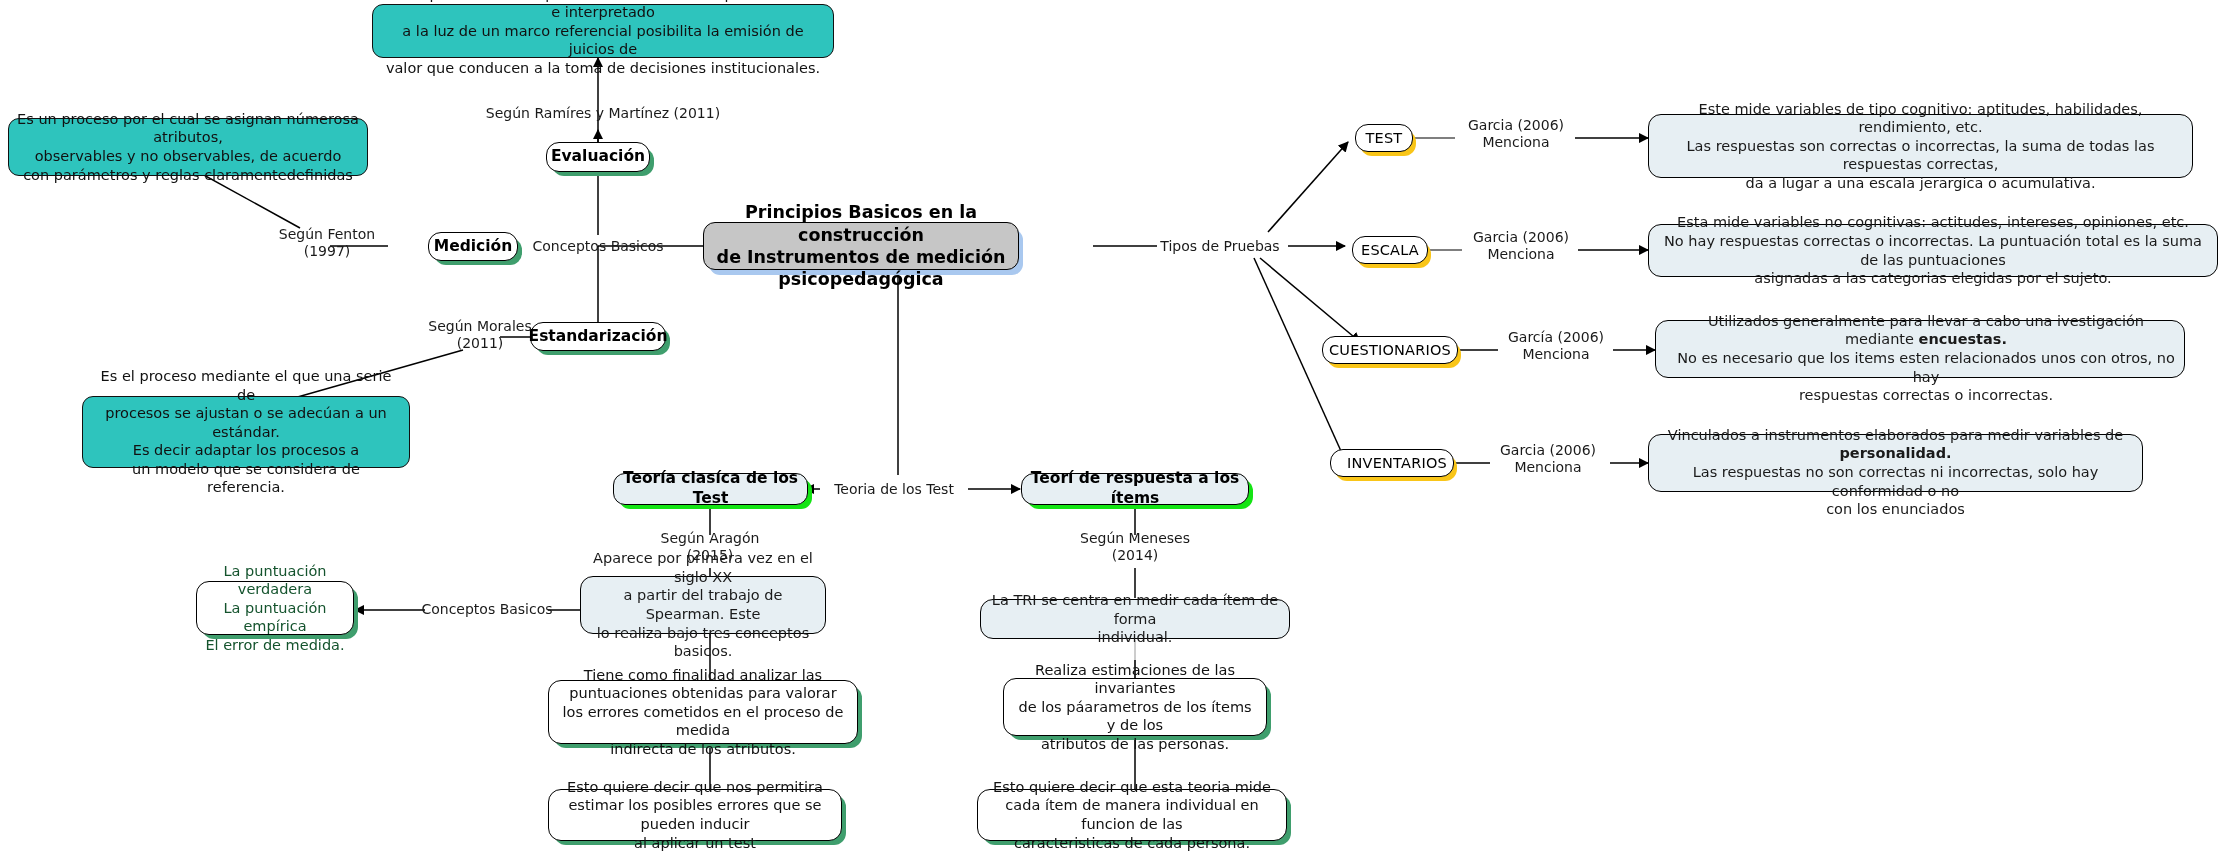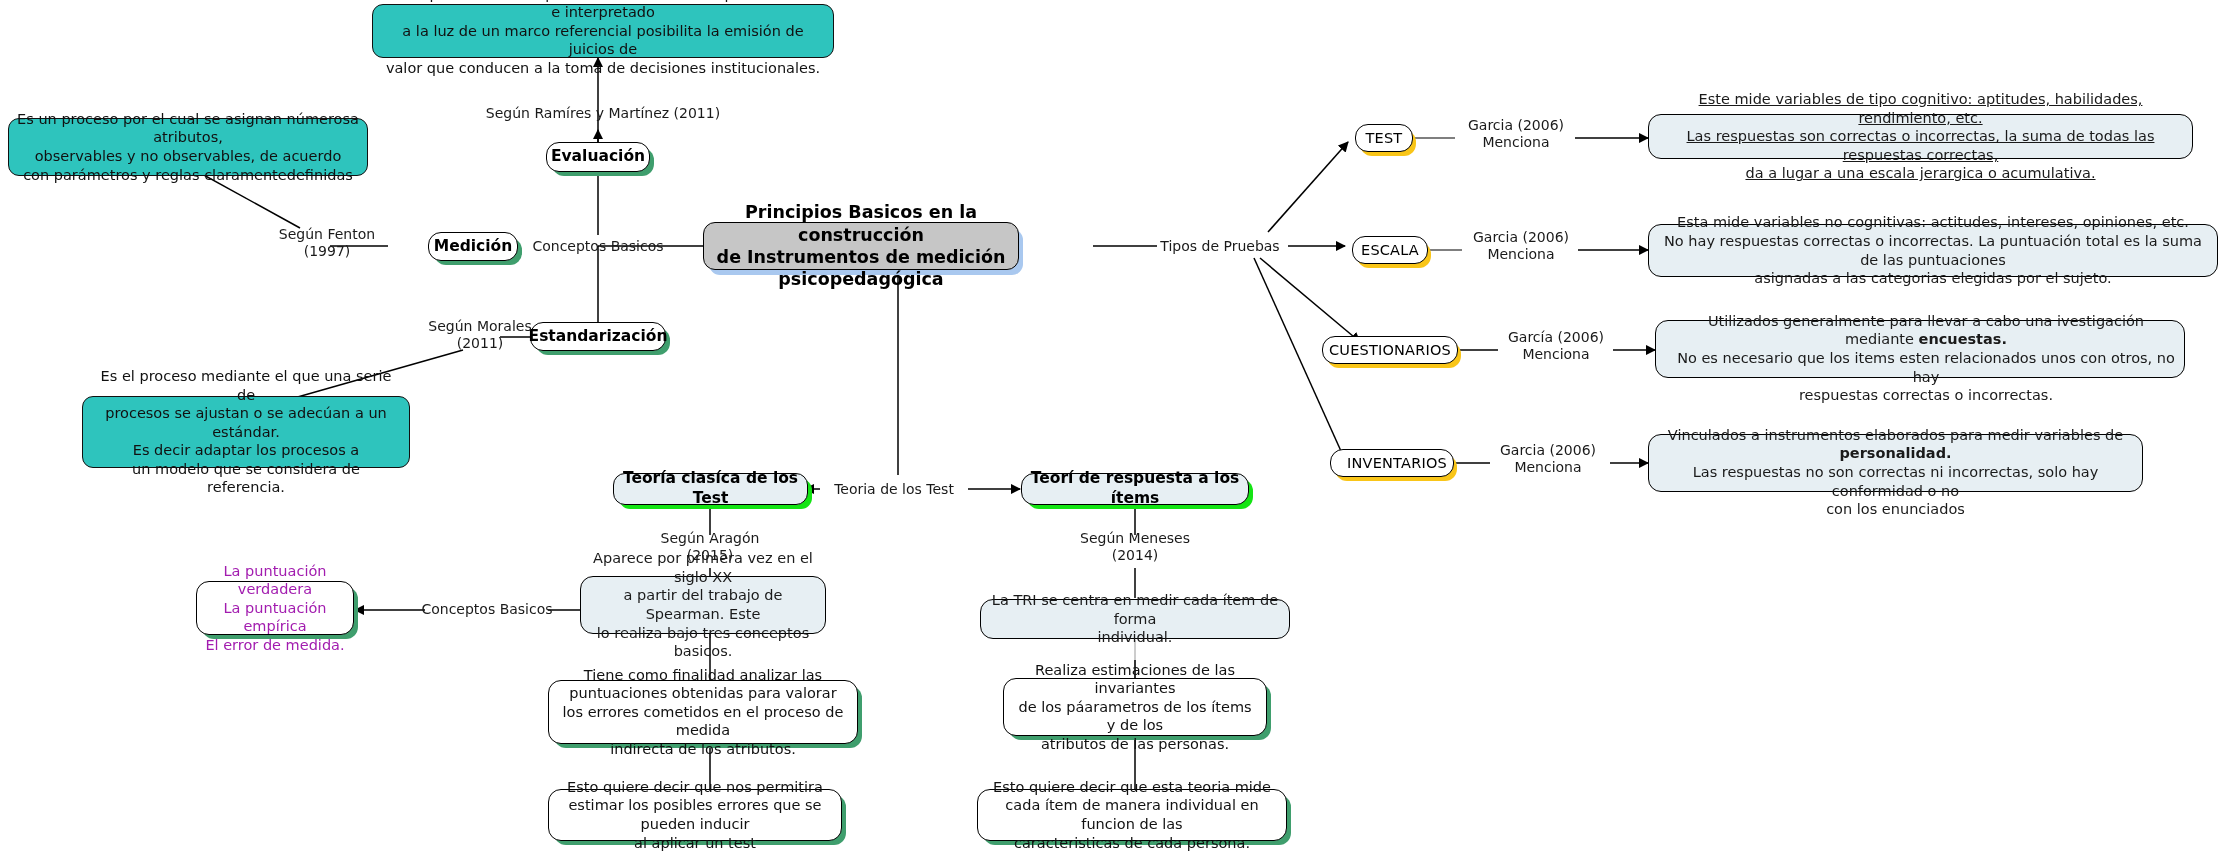--- a/index.html
+++ b/index.html
@@ -83,21 +83,21 @@
     box-shadow: 5px 5px 0 -1px #14e414;
   }
   
   .white-green {
     background: #ffffff;
     font-size: 14.5px;
     color: #111111;
     box-shadow: 5px 5px 0 -1px #3f9e6d;
   }
   .green-text {
-    color: #a21caf;
+    color: #14532d;
     font-size: 14.5px;
   }
   
   .elabel {
     position: absolute;
     font-size: 14px;
     color: #1a1a1a;
     text-align: center;
     white-space: pre-line;
     line-height: 1.22;
@@ -209,21 +209,21 @@
   <div class="node teal" style="left:82px; top:396px; width:328px; height:72px;">Es el proceso mediante el que una serie de
 procesos se ajustan o se adecúan a un estándar.
 Es decir adaptar los procesos a
 un modelo que se considera de referencia.</div>
 
   <div class="elabel" style="left:1150px; top:238px; width:140px;">Tipos de Pruebas</div>
 
   <div class="node yellow-shadow" style="left:1355px; top:124px; width:58px; height:28px;">TEST</div>
   <div class="elabel" style="left:1455px; top:117px; width:122px;">Garcia (2006)
 Menciona</div>
-  <div class="node bluegrey" style="left:1648px; top:114px; width:545px; height:45px;text-decoration:underline;">Este mide variables de tipo cognitivo: aptitudes, habilidades, rendimiento, etc.
+  <div class="node bluegrey" style="left:1648px; top:114px; width:545px; height:64px;">Este mide variables de tipo cognitivo: aptitudes, habilidades, rendimiento, etc.
 Las respuestas son correctas o incorrectas, la suma de todas las respuestas correctas,
 da a lugar a una escala jerargica o acumulativa.</div>
 
   <div class="node yellow-shadow" style="left:1352px; top:236px; width:76px; height:28px;">ESCALA</div>
   <div class="elabel" style="left:1460px; top:229px; width:122px;">Garcia (2006)
 Menciona</div>
   <div class="node bluegrey" style="left:1648px; top:224px; width:570px; height:53px;">Esta mide variables no cognitivas: actitudes, intereses, opiniones, etc.
 No hay respuestas correctas o incorrectas. La puntuación total es la suma de las puntuaciones
 asignadas a las categorias elegidas por el sujeto.</div>
 

